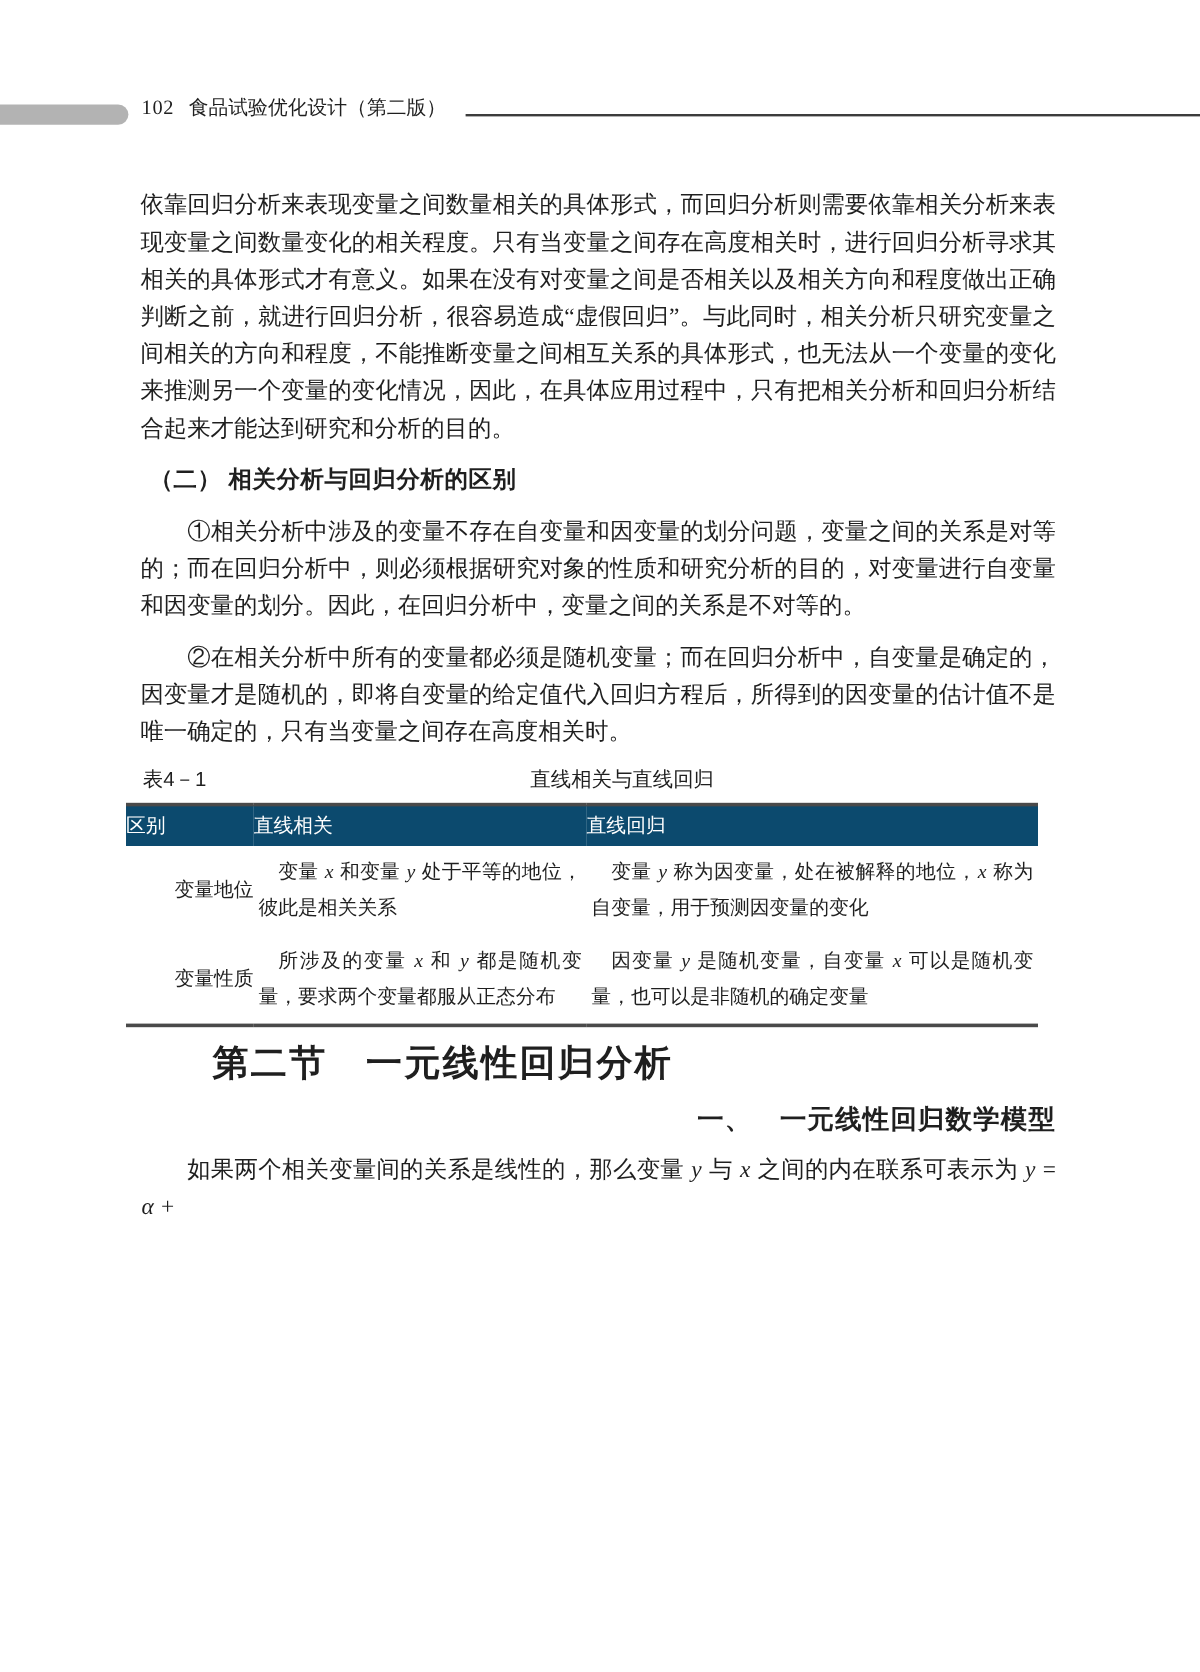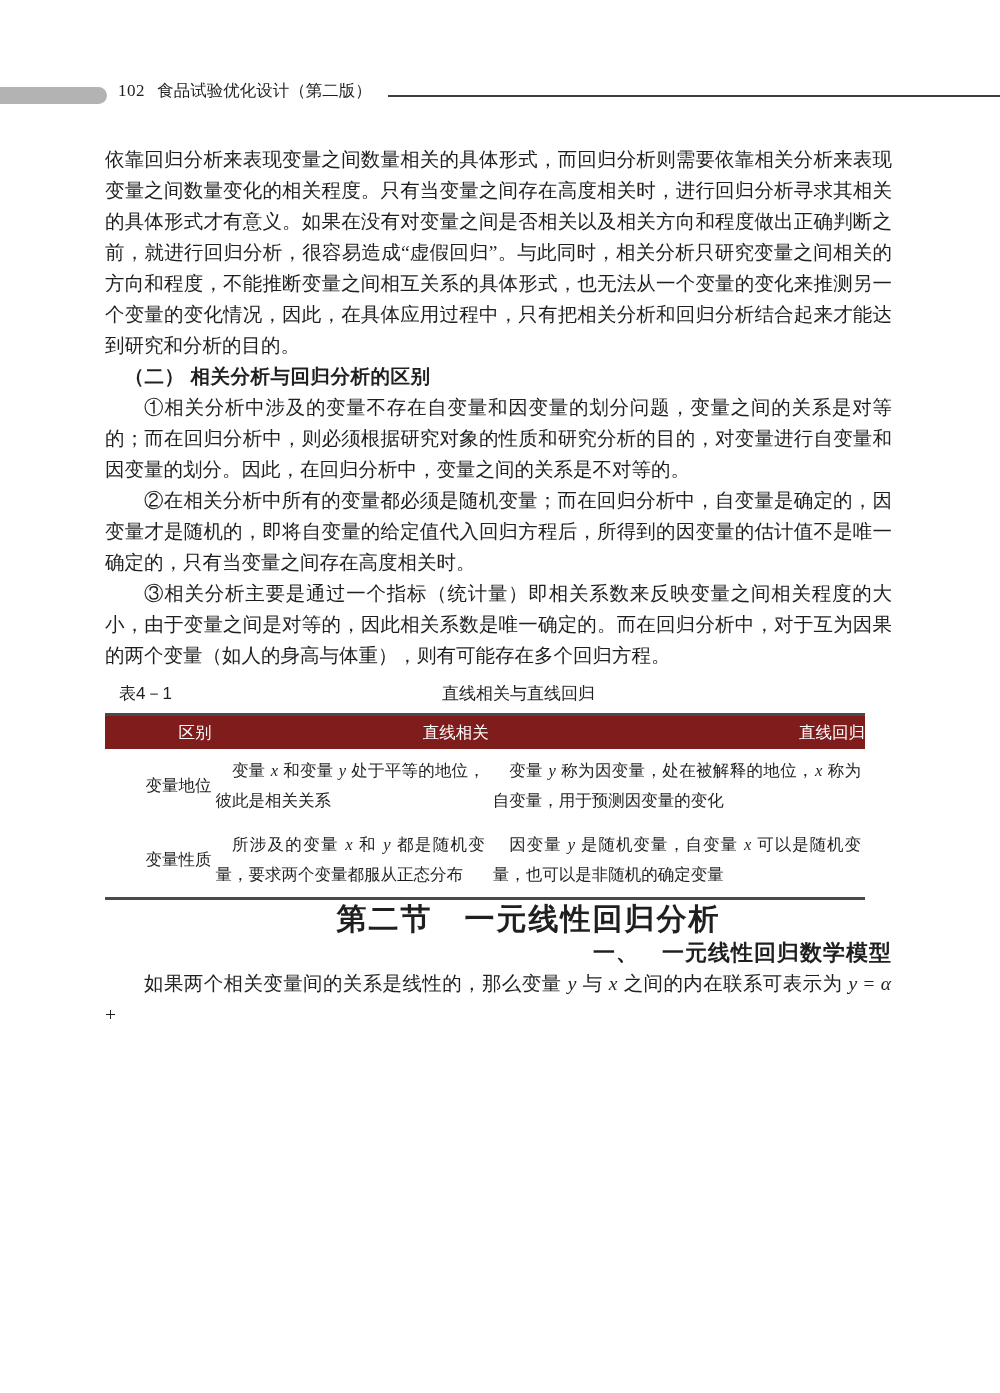--- a/index.html
+++ b/index.html
@@ -48,21 +48,21 @@
   
   .content {
     position: absolute;
     left: 105px; top: 144px;
     width: 787px;
     font-size: 19.5px;
     line-height: 31px;
     text-align: justify;
     text-justify: inter-ideograph;
   }
-  .content p { margin: 0; text-indent: 2em; }
+  .content p { margin: 12px; text-indent: 2em; }
   .content p.no-indent { text-indent: 0; }
   .sub-heading {
     font-family: "Liberation Sans", "DejaVu Sans", sans-serif;
     font-weight: bold;
     font-size: 19.5px;
     line-height: 31px;
     text-indent: 1em;
     letter-spacing: 0.5px;
   }
 
@@ -82,28 +82,28 @@
   table.cmp {
     width: 760px;
     margin-top: 7px;
     border-collapse: collapse;
     border-top: 3px solid #4a4a4a;
     border-bottom: 3px solid #4a4a4a;
     font-size: 16.5px;
     line-height: 30px;
   }
   table.cmp thead th {
-    background: #7f1d1d;
+    background: #0c4a6e;
     color: #ffffff;
     font-family: "Liberation Sans", "DejaVu Sans", sans-serif;
     font-weight: normal;
     font-size: 16.5px;
     height: 34px;
     padding: 0;
-    text-align: right;
+    text-align: left;
   }
   table.cmp td {
     vertical-align: middle;
     padding: 7px 4px;
     text-align: justify;
   }
   table.cmp td.row-label {
     text-align: right;
     padding-left: 0; padding-right: 0;
     white-space: nowrap;
@@ -115,21 +115,20 @@
 
   .mv {
     font-family: "Liberation Serif", "DejaVu Serif", serif;
     font-style: italic;
     padding: 0 1px;
   }
 
   
   .section-title {
     margin-top: 96px;
-    text-align: center;
     font-weight: bold;
     font-size: 30px;
     line-height: 38px;
     letter-spacing: 2px;
     text-indent: 0;
   }
   .subsection-title {
     margin-top: 50px;
     text-align: right;
     font-weight: bold;
@@ -153,21 +152,20 @@
   <div class="header-rule"></div>
 
   <div class="content">
 
     <p class="no-indent">依靠回归分析来表现变量之间数量相关的具体形式，而回归分析则需要依靠相关分析来表现变量之间数量变化的相关程度。只有当变量之间存在高度相关时，进行回归分析寻求其相关的具体形式才有意义。如果在没有对变量之间是否相关以及相关方向和程度做出正确判断之前，就进行回归分析，很容易造成“虚假回归”。与此同时，相关分析只研究变量之间相关的方向和程度，不能推断变量之间相互关系的具体形式，也无法从一个变量的变化来推测另一个变量的变化情况，因此，在具体应用过程中，只有把相关分析和回归分析结合起来才能达到研究和分析的目的。</p>
 
     <div class="sub-heading">（二） 相关分析与回归分析的区别</div>
 
     <p>①相关分析中涉及的变量不存在自变量和因变量的划分问题，变量之间的关系是对等的；而在回归分析中，则必须根据研究对象的性质和研究分析的目的，对变量进行自变量和因变量的划分。因此，在回归分析中，变量之间的关系是不对等的。</p>
     <p>②在相关分析中所有的变量都必须是随机变量；而在回归分析中，自变量是确定的，因变量才是随机的，即将自变量的给定值代入回归方程后，所得到的因变量的估计值不是唯一确定的，只有当变量之间存在高度相关时。</p>
-    <p>③相关分析主要是通过一个指标（统计量）即相关系数来反映变量之间相关程度的大小，由于变量之间是对等的，因此相关系数是唯一确定的。而在回归分析中，对于互为因果的两个变量（如人的身高与体重），则有可能存在多个回归方程。</p>
 
     <div class="table-caption">
       <span class="cap-num">表4－1</span>
       <span class="cap-title">直线相关与直线回归</span>
     </div>
 
     <table class="cmp">
       <colgroup>
         <col class="col-label">
           <col class="col-corr">

